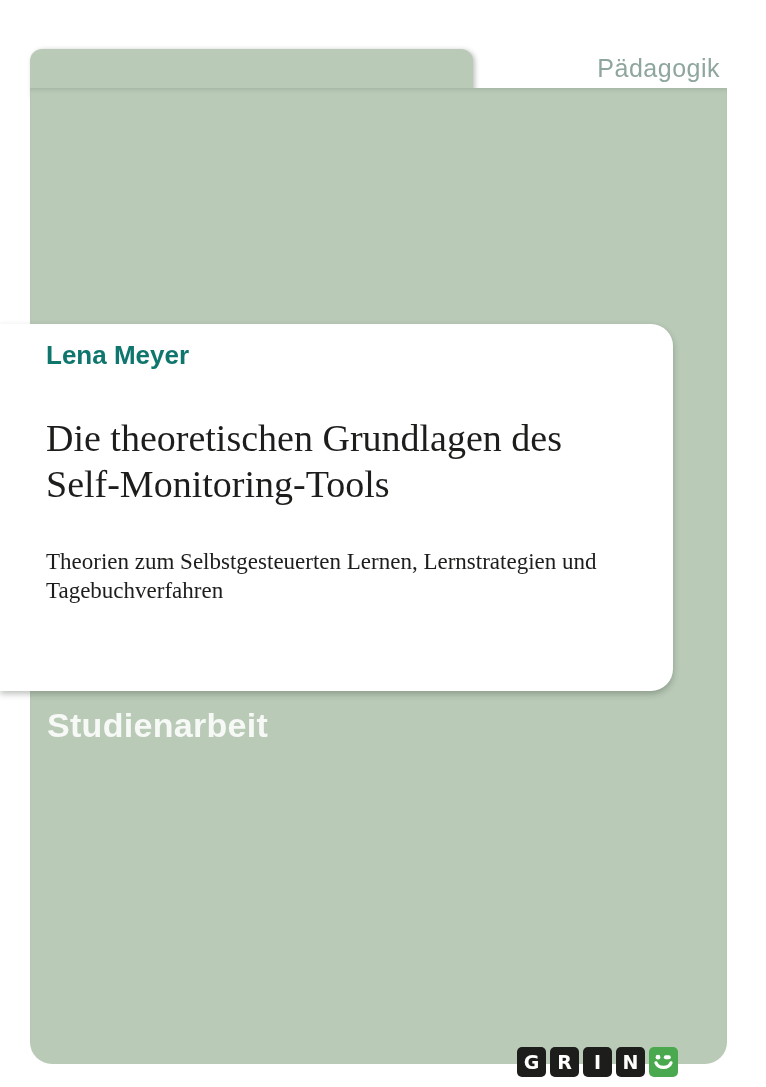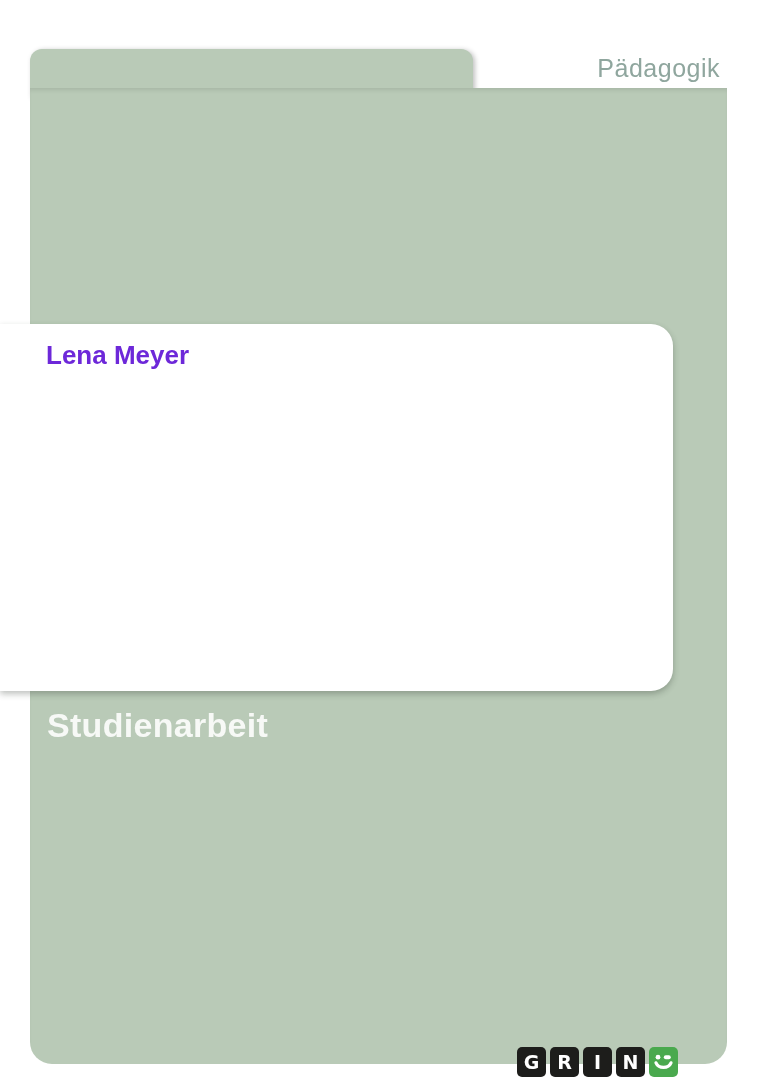--- a/index.html
+++ b/index.html
@@ -47,21 +47,21 @@
     width: 673px; height: 367px;
     background: #ffffff;
     border-radius: 0 22px 22px 0;
     box-shadow: 0 3px 6px rgba(40,50,40,0.30);
   }
   .author {
     position: absolute;
     left: 46px; top: 324px;
     font-size: 26px;
     font-weight: 700;
-    color: #6d28d9;
+    color: #0f766e;
   }
   .book-title {
     position: absolute;
     left: 46px; top: 400px;
     width: 600px;
     font-family: "Liberation Serif", serif;
     font-size: 38px;
     font-weight: 400;
     line-height: 1.2;
     color: #1d1d1b;
@@ -117,21 +117,25 @@
 
   <div class="tab"></div>
   <div class="green-body"></div>
 
   <div class="category">Pädagogik</div>
 
   <div class="title-panel"></div>
 
   <div class="author">Lena Meyer</div>
 
+  <h1 class="book-title">Die theoretischen Grundlagen des
+Self-Monitoring-Tools</h1>
 
+  <div class="book-subtitle">Theorien zum Selbstgesteuerten Lernen, Lernstrategien und
+Tagebuchverfahren</div>
 
   <div class="thesis-type">Studienarbeit</div>
 
   <div class="logo">
     <span class="sq">G</span>
     <span class="sq">R</span>
     <span class="sq">I</span>
     <span class="sq">N</span>
     <span class="sq smiley">
       <svg width="29" height="30" viewBox="0 0 29 30" xmlns="http://www.w3.org/2000/svg">

